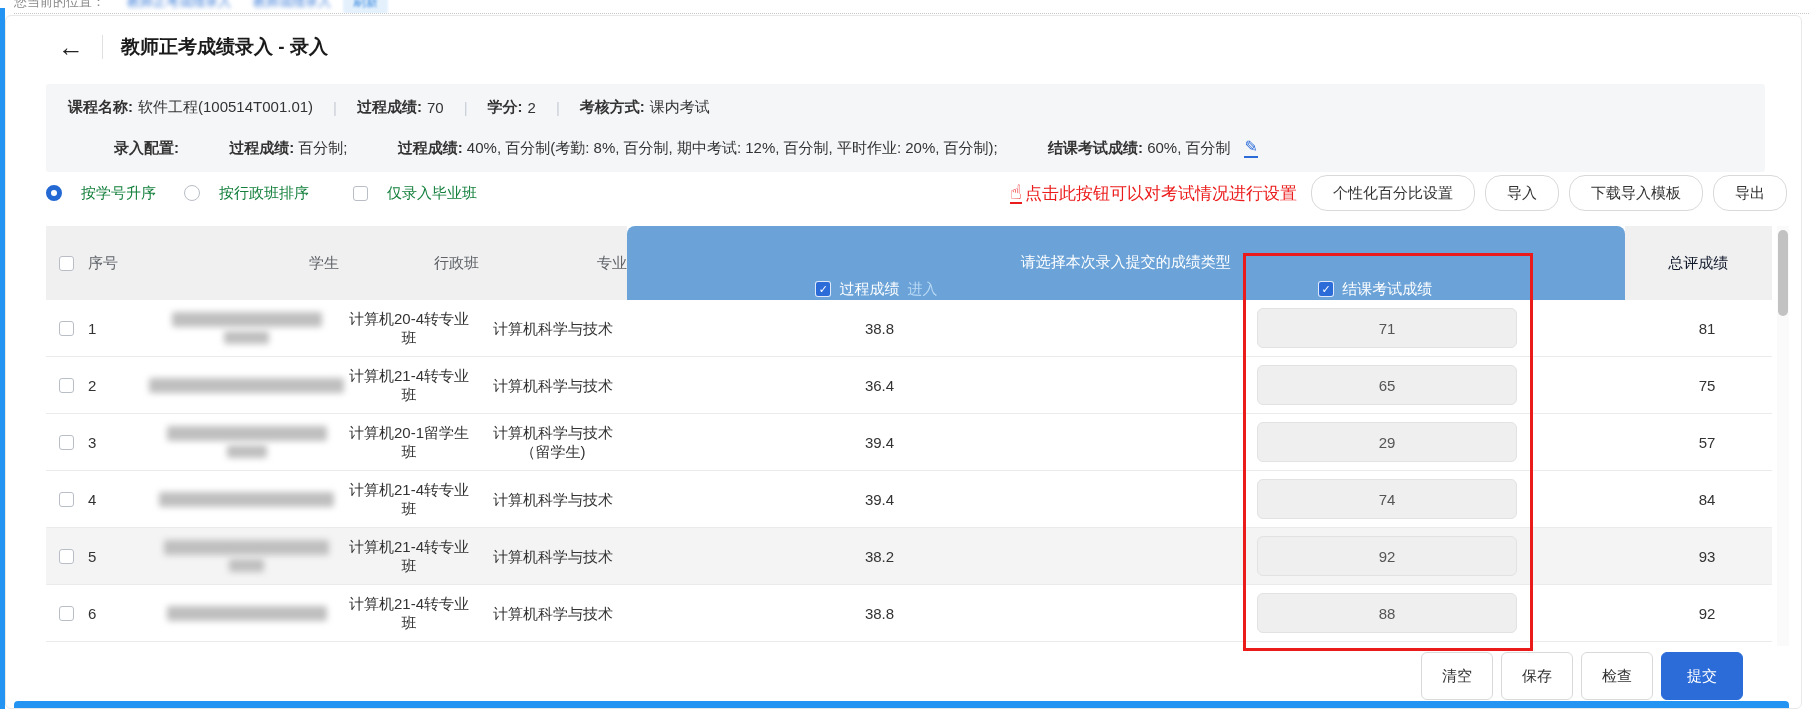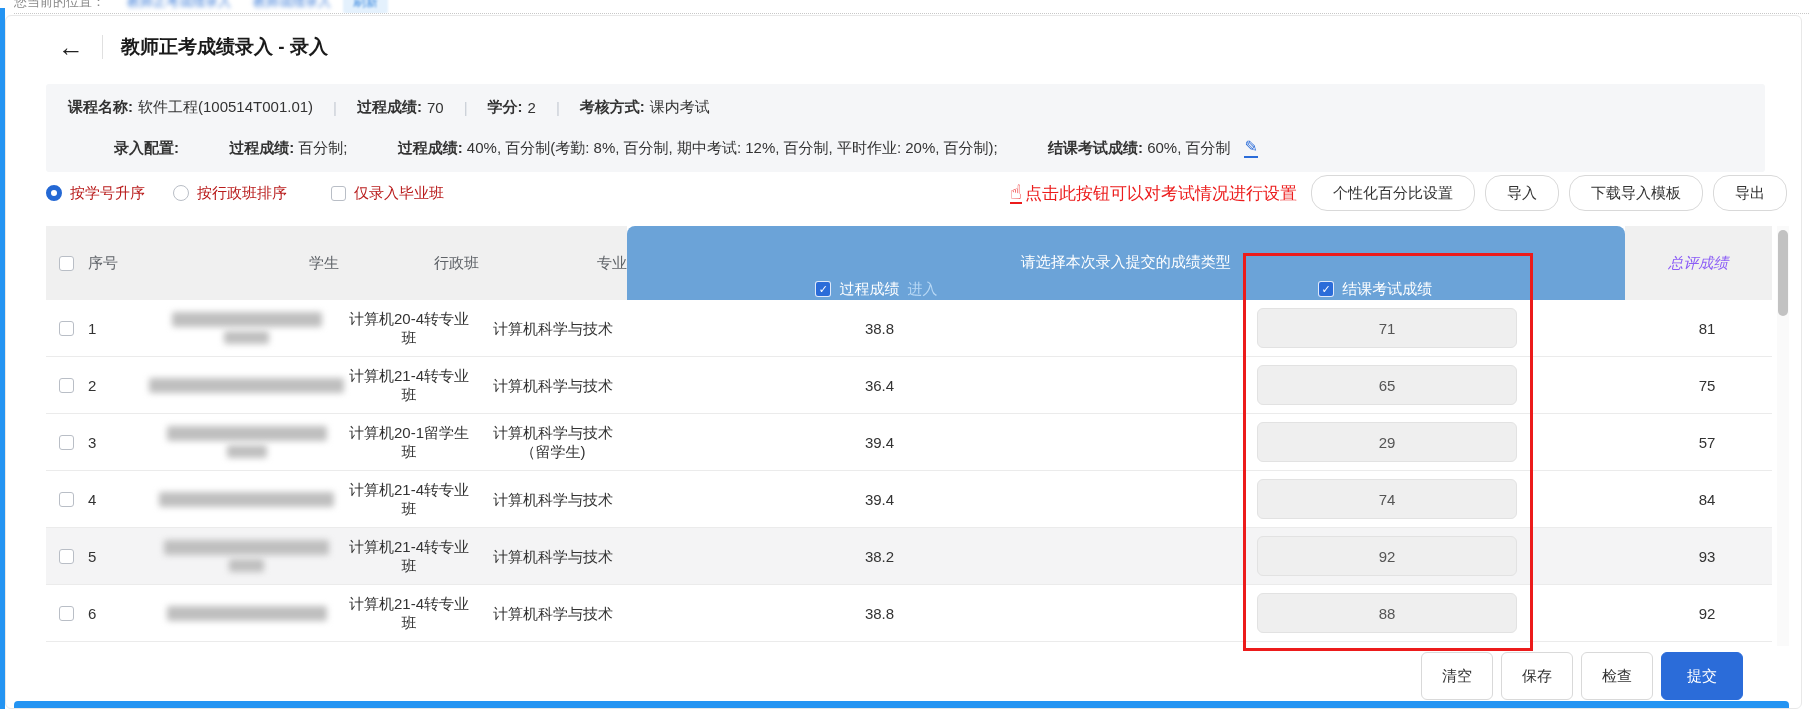--- a/index.html
+++ b/index.html
@@ -26,39 +26,39 @@
   .info-value{color:#333;}
   .sep{color:#c9ced6;margin:0 20px;}
   .seg{white-space:pre;}
   .seg.b{font-weight:700;margin-left:46px;}
   .edit-icon{color:var(--accent);margin-left:14px;font-size:16px;border-bottom:2px solid var(--accent);line-height:1.05;cursor:pointer;}
   .controls{position:absolute;left:40px;right:14px;top:158px;height:38px;display:flex;align-items:center;}
   .radio{width:16px;height:16px;border-radius:50%;background:#fff;flex:none;}
   .radio.sel{border:5px solid #2468d4;}
   .radio.unsel{border:1px solid #b9bec6;}
   .cb{width:15px;height:15px;border:1px solid #b9bec6;border-radius:3px;background:#fff;flex:none;display:inline-block;}
-  .ctl-label{margin-left:8px;font-size:15px;color:#b91c1c;}
+  .ctl-label{margin-left:19px;font-size:15px;color:#15803d;}
   .ml28{margin-left:28px;} .ml44{margin-left:44px;}
   .tip{margin-left:auto;margin-right:14px;display:flex;align-items:center;color:var(--red);font-size:17px;font-weight:500;}
   .hand{font-size:20px;margin-right:3px;border-bottom:2px solid var(--red);line-height:1;}
   .action-btns{display:flex;gap:10px;}
   .btn{height:36px;padding:0 21px;border:1px solid #d9d9d9;border-radius:16px;background:#fff;font-size:15px;color:#333;display:flex;align-items:center;cursor:pointer;font-family:inherit;}
   .table-wrap{position:absolute;left:40px;top:210px;width:1743px;height:420px;}
   .thead{display:flex;height:74px;width:1726px;}
   .h-left{width:581px;background:#f0f0f0;display:grid;grid-template-columns:38px 70px 185px 140px 148px;align-items:center;color:#5f6368;font-size:15px;}
   .hcell-cb{padding-left:13px;display:flex;align-items:center;}
   .hcell.seq{padding-left:4px;}
   .hcell.c{text-align:right;}
   .h-blue{width:1015px;background:var(--hdr-blue);border-radius:8px 8px 0 0;color:#fff;display:flex;flex-direction:column;}
   .h-blue-title{height:32px;display:flex;align-items:center;justify-content:center;font-size:15px;margin-top:20px;}
   .h-blue-sub{flex:1;display:flex;}
   .h-sub{width:50%;display:flex;align-items:center;justify-content:center;gap:8px;font-size:15px;}
   .cbx{width:16px;height:16px;background:#2b6cd9;border:1px solid rgba(255,255,255,.85);border-radius:3px;color:#fff;font-size:11px;display:flex;align-items:center;justify-content:center;cursor:pointer;}
   .enter-link{color:#b8d8f5;cursor:pointer;}
-  .h-right{width:150px;background:#f0f0f0;display:flex;align-items:center;justify-content:center;color:#8b5cf6;font-size:15px;font-style:italic;}
+  .h-right{width:150px;background:#f0f0f0;display:flex;align-items:center;justify-content:center;color:#0f172a;font-size:15px;}
   .tbody{width:1726px;height:346px;overflow:hidden;}
   .trow{display:grid;grid-template-columns:38px 70px 185px 140px 148px 505px 510px 130px;height:57px;align-items:center;border-bottom:1px solid #ebebeb;font-size:15px;color:#333;}
   .trow.hl{background:var(--row-hl);}
   .cb-cell{padding-left:13px;display:flex;align-items:center;}
   .seq-cell{padding-left:4px;}
   .student-cell{display:flex;flex-direction:column;align-items:center;gap:4px;}
   .blob{height:15px;border-radius:2px;background:#bfbfbf;filter:blur(3px);}
   .blob-sm{height:13px;}
   .ct{text-align:center;}
   .wrap{line-height:19px;padding:0 4px;}

